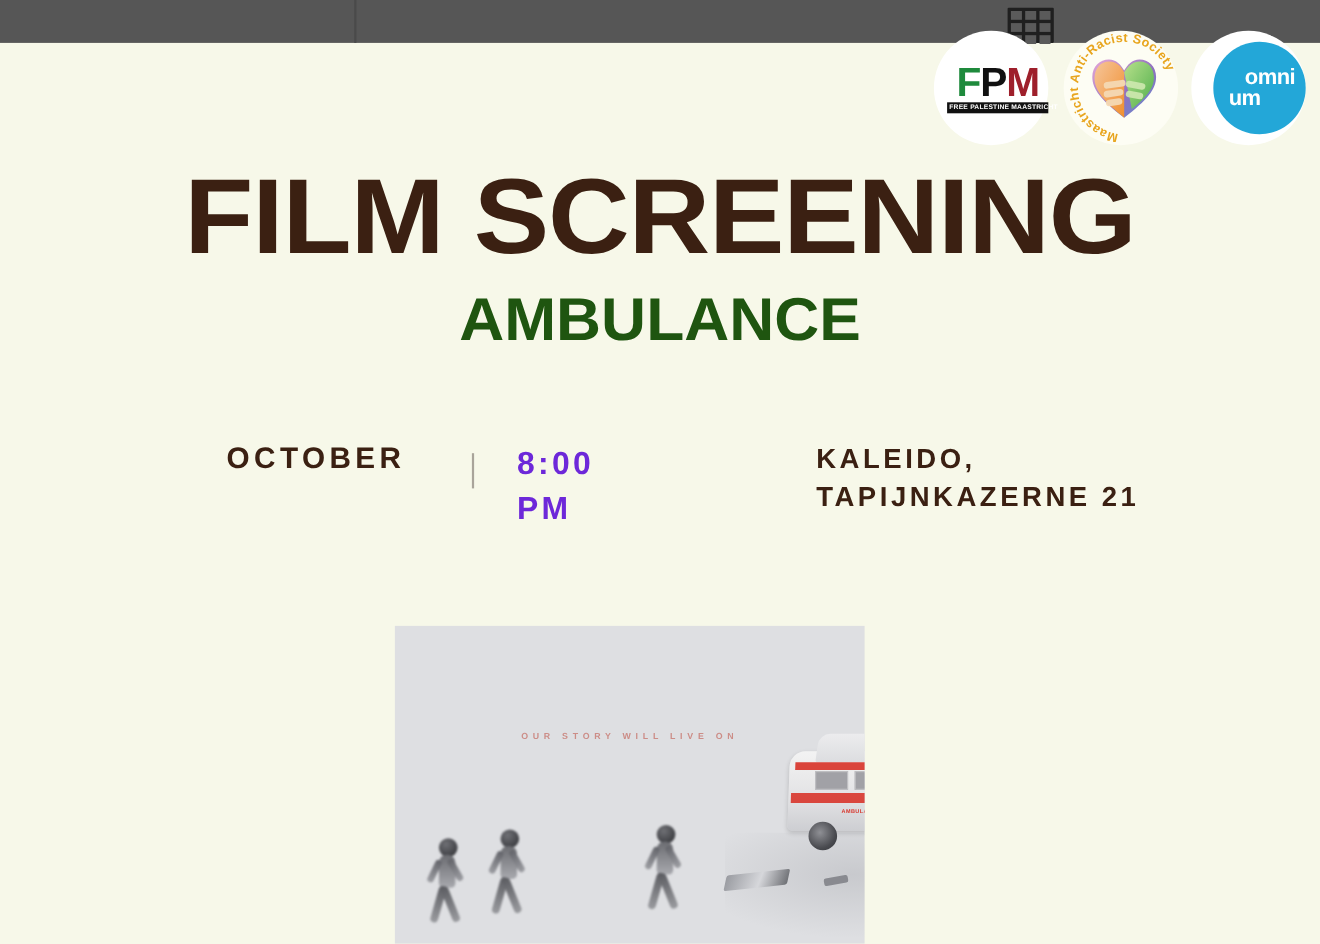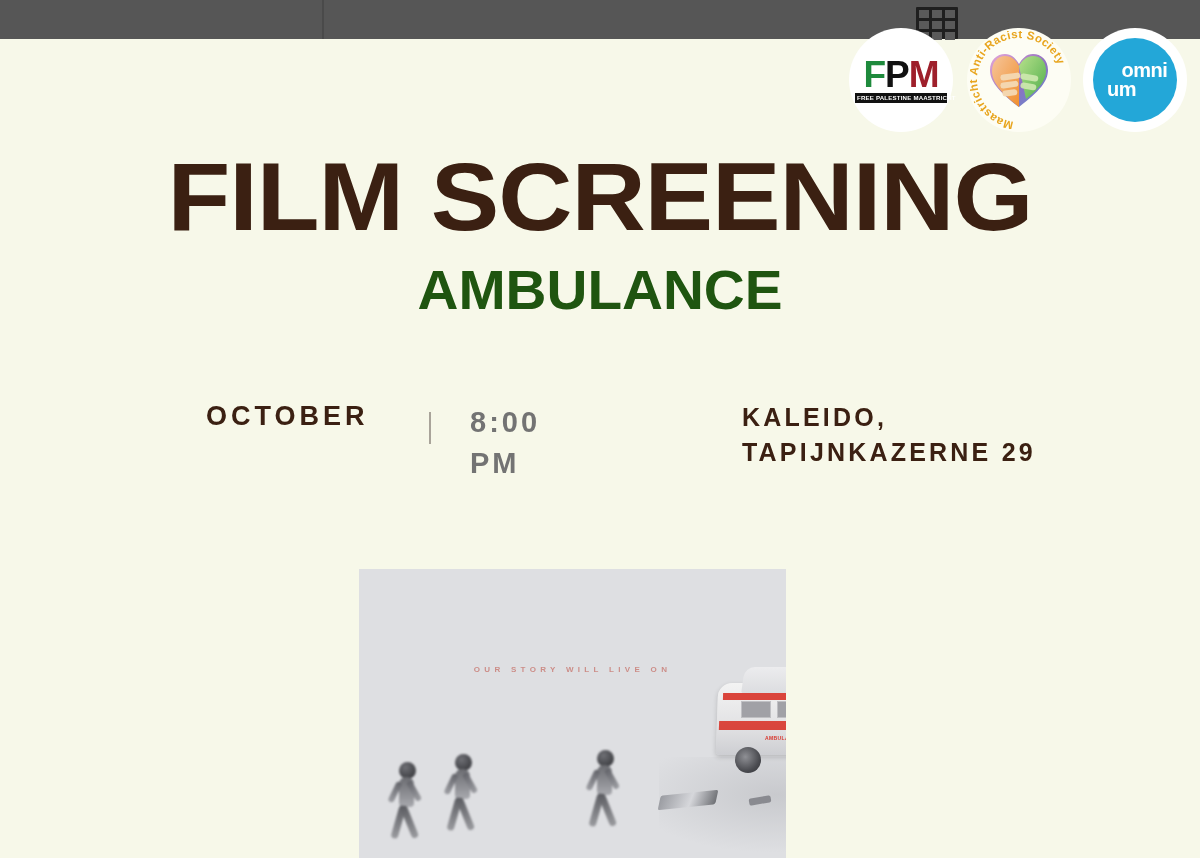--- a/index.html
+++ b/index.html
@@ -31,21 +31,21 @@
 
   
   .logos {
     position:absolute; left:845px; top:28px;
     width:340px; height:108px;
   }
   .logo-badge {
     position:absolute; top:0; width:104px; height:104px;
     border-radius:50%;
     background:#ffffff;
-    display:flex; align-items:center; justify-content:center;
+    display:flex; align-items:center; justify-content:flex-end;
   }
   .logo-fpm   { left:4px; }
   .logo-mars  { left:122px; background:#fdfdf4; }
   .logo-omni  { left:238px; }
 
   
   .fpm-wrap { width:92px; text-align:center; }
   .fpm-letters {
     font-family:"Liberation Sans", sans-serif;
     font-weight:bold; font-size:37px; line-height:34px;
@@ -111,21 +111,21 @@
     color:#3b2012; font-weight:bold; font-size:27px;
     letter-spacing:4px; line-height:33px;
   }
   .det-date .ord { font-size:15px; vertical-align:top; letter-spacing:2px; }
   .det-sep {
     position:absolute; left:429px; top:16px;
     width:2px; height:32px; background:#a9a49a;
   }
   .det-time {
     position:absolute; left:470px; top:6px;
-    color:#737373; font-weight:bold; font-size:29px;
+    color:#6d28d9; font-weight:bold; font-size:29px;
     letter-spacing:3px; line-height:41px;
   }
   .det-place {
     position:absolute; left:742px; top:4px;
     color:#3b2012; font-weight:bold; font-size:25px;
     letter-spacing:3.2px; line-height:35px;
     white-space:pre-line;
   }
 
   
@@ -315,21 +315,21 @@
   <div class="subhead">AMBULANCE</div>
 
   <div class="details">
     <div class="det-date">
       <div><span>OCTOBER</span></div>
     </div>
     <div class="det-sep"></div>
     <div class="det-time" style="white-space:pre-line">8:00
 PM</div>
     <div class="det-place">KALEIDO,
-TAPIJNKAZERNE 29</div>
+TAPIJNKAZERNE 21</div>
   </div>
 
   <div class="still">
     <div class="ground"></div>
     <div class="still-tag">OUR STORY WILL LIVE ON</div>
 
     <div class="amb">
       <div class="amb-body"></div>
       <div class="amb-roof"></div>
       <div class="amb-stripe-top"></div>

